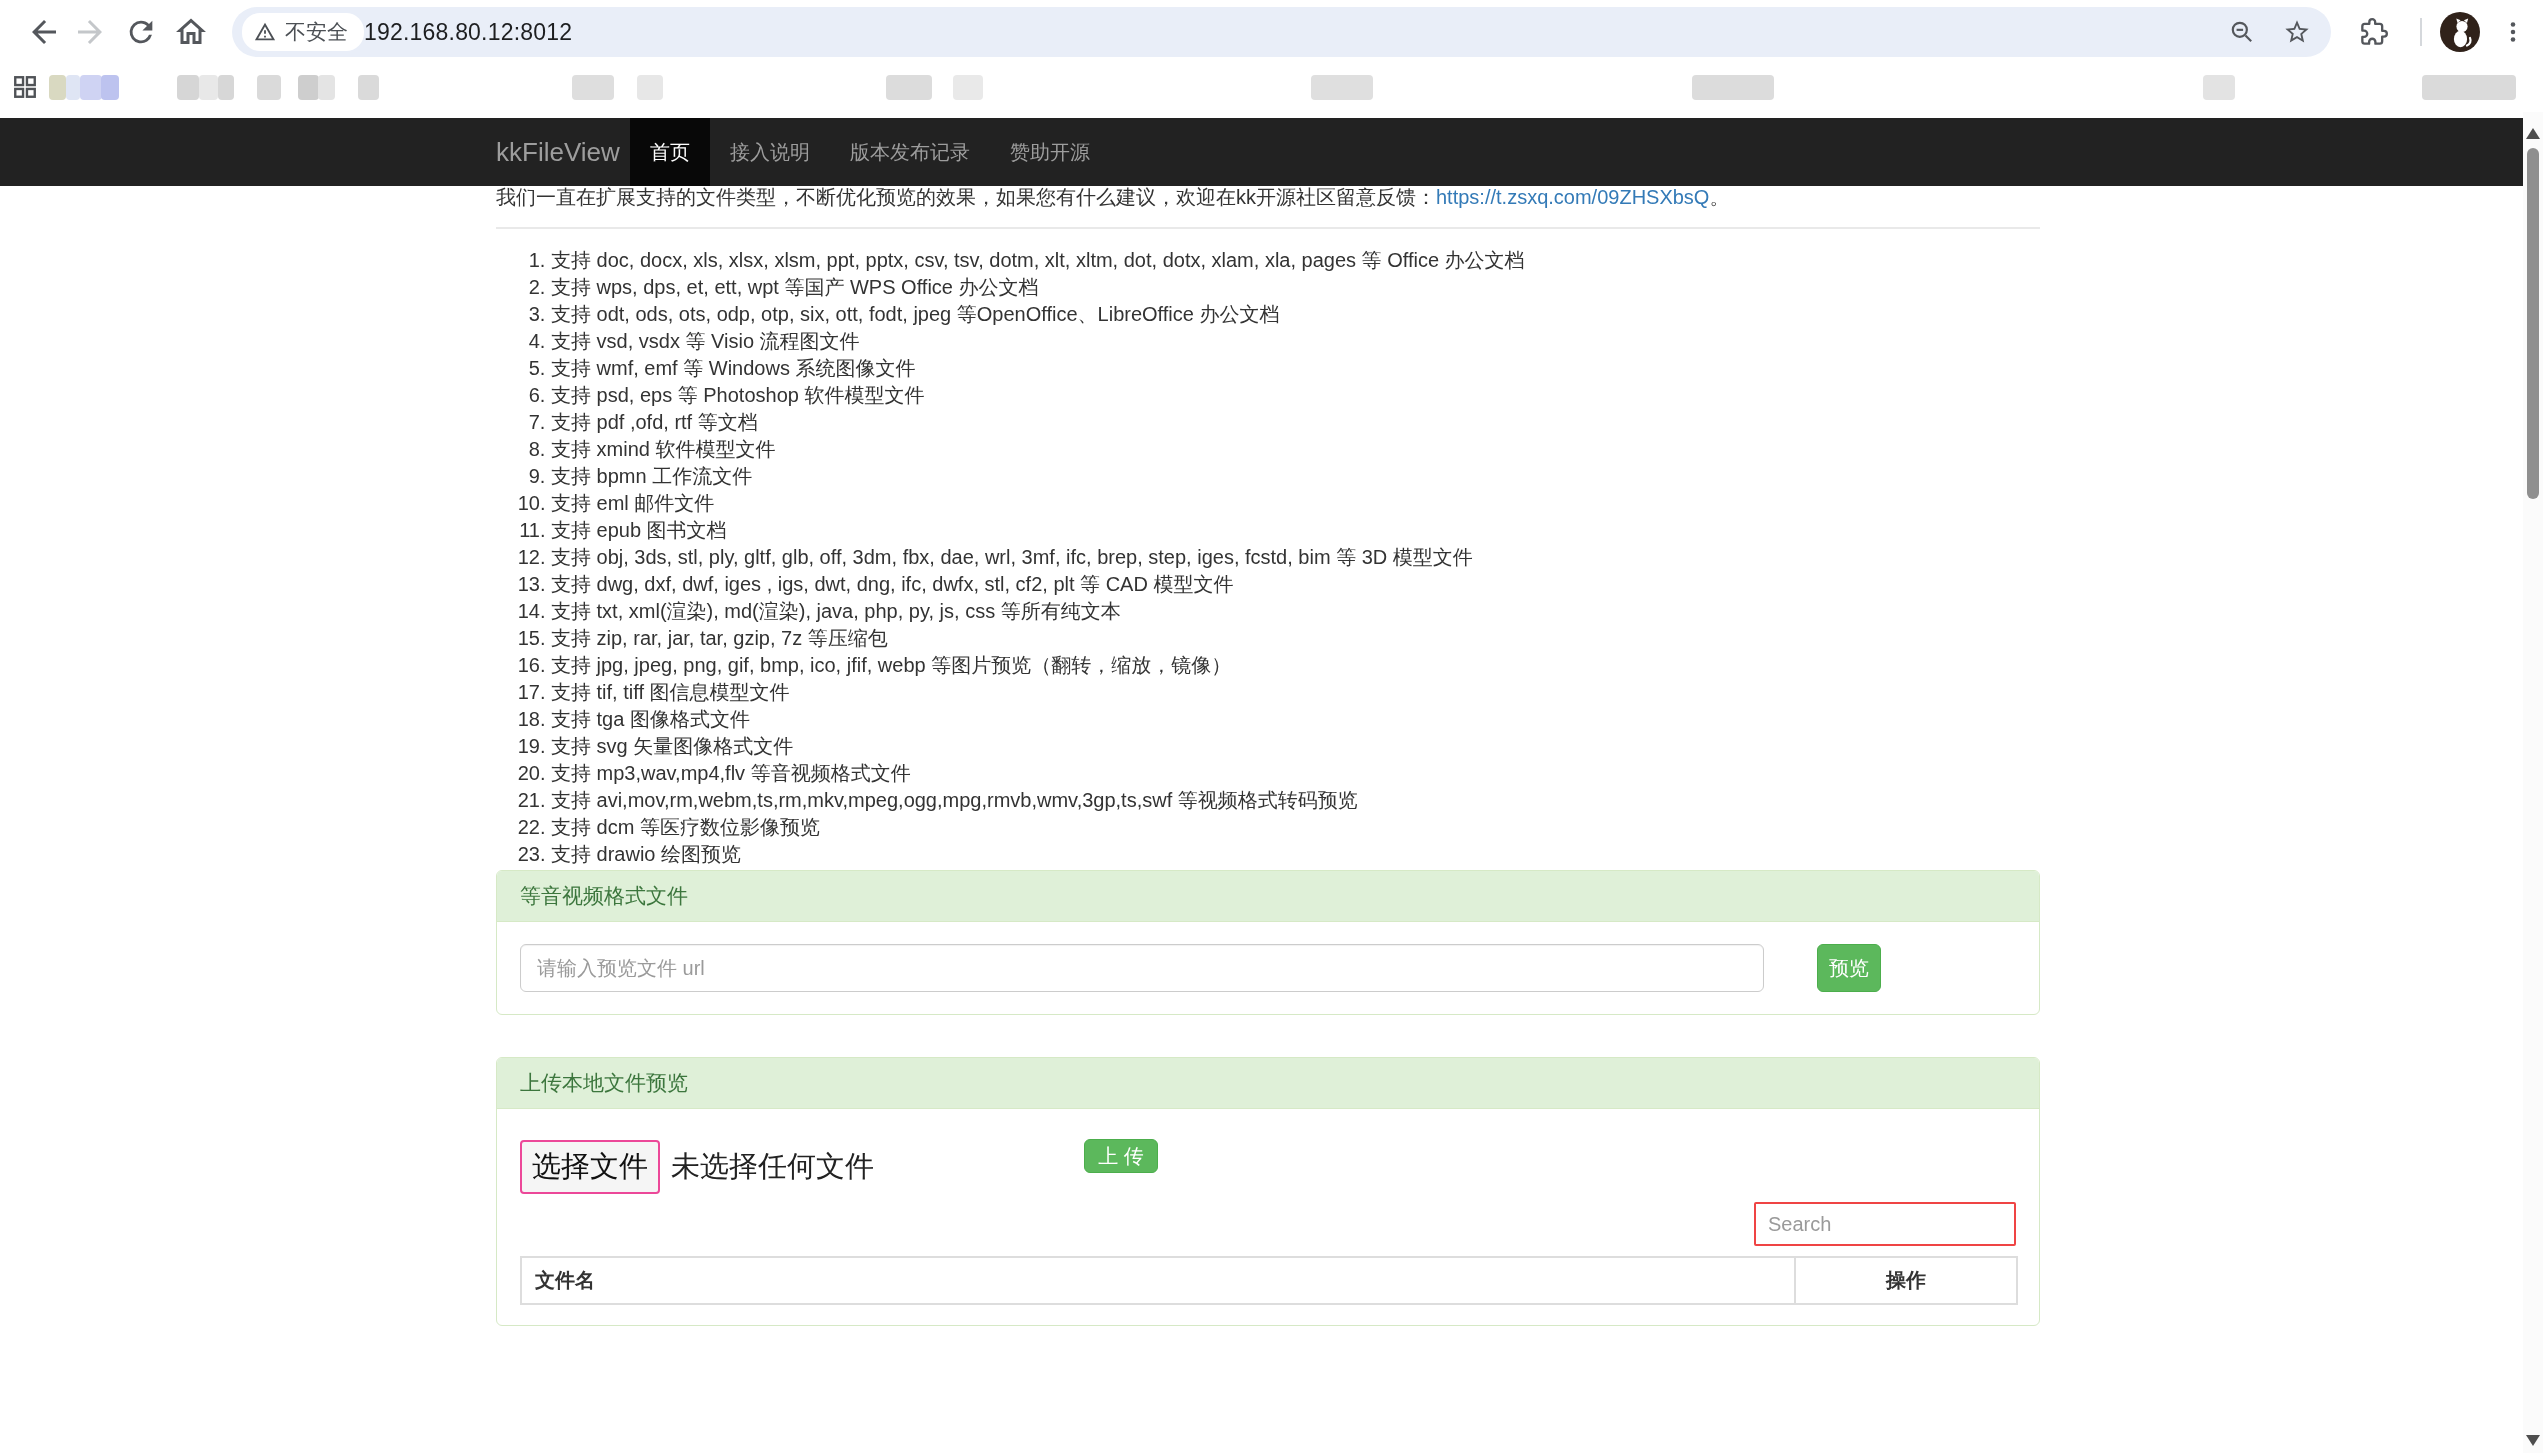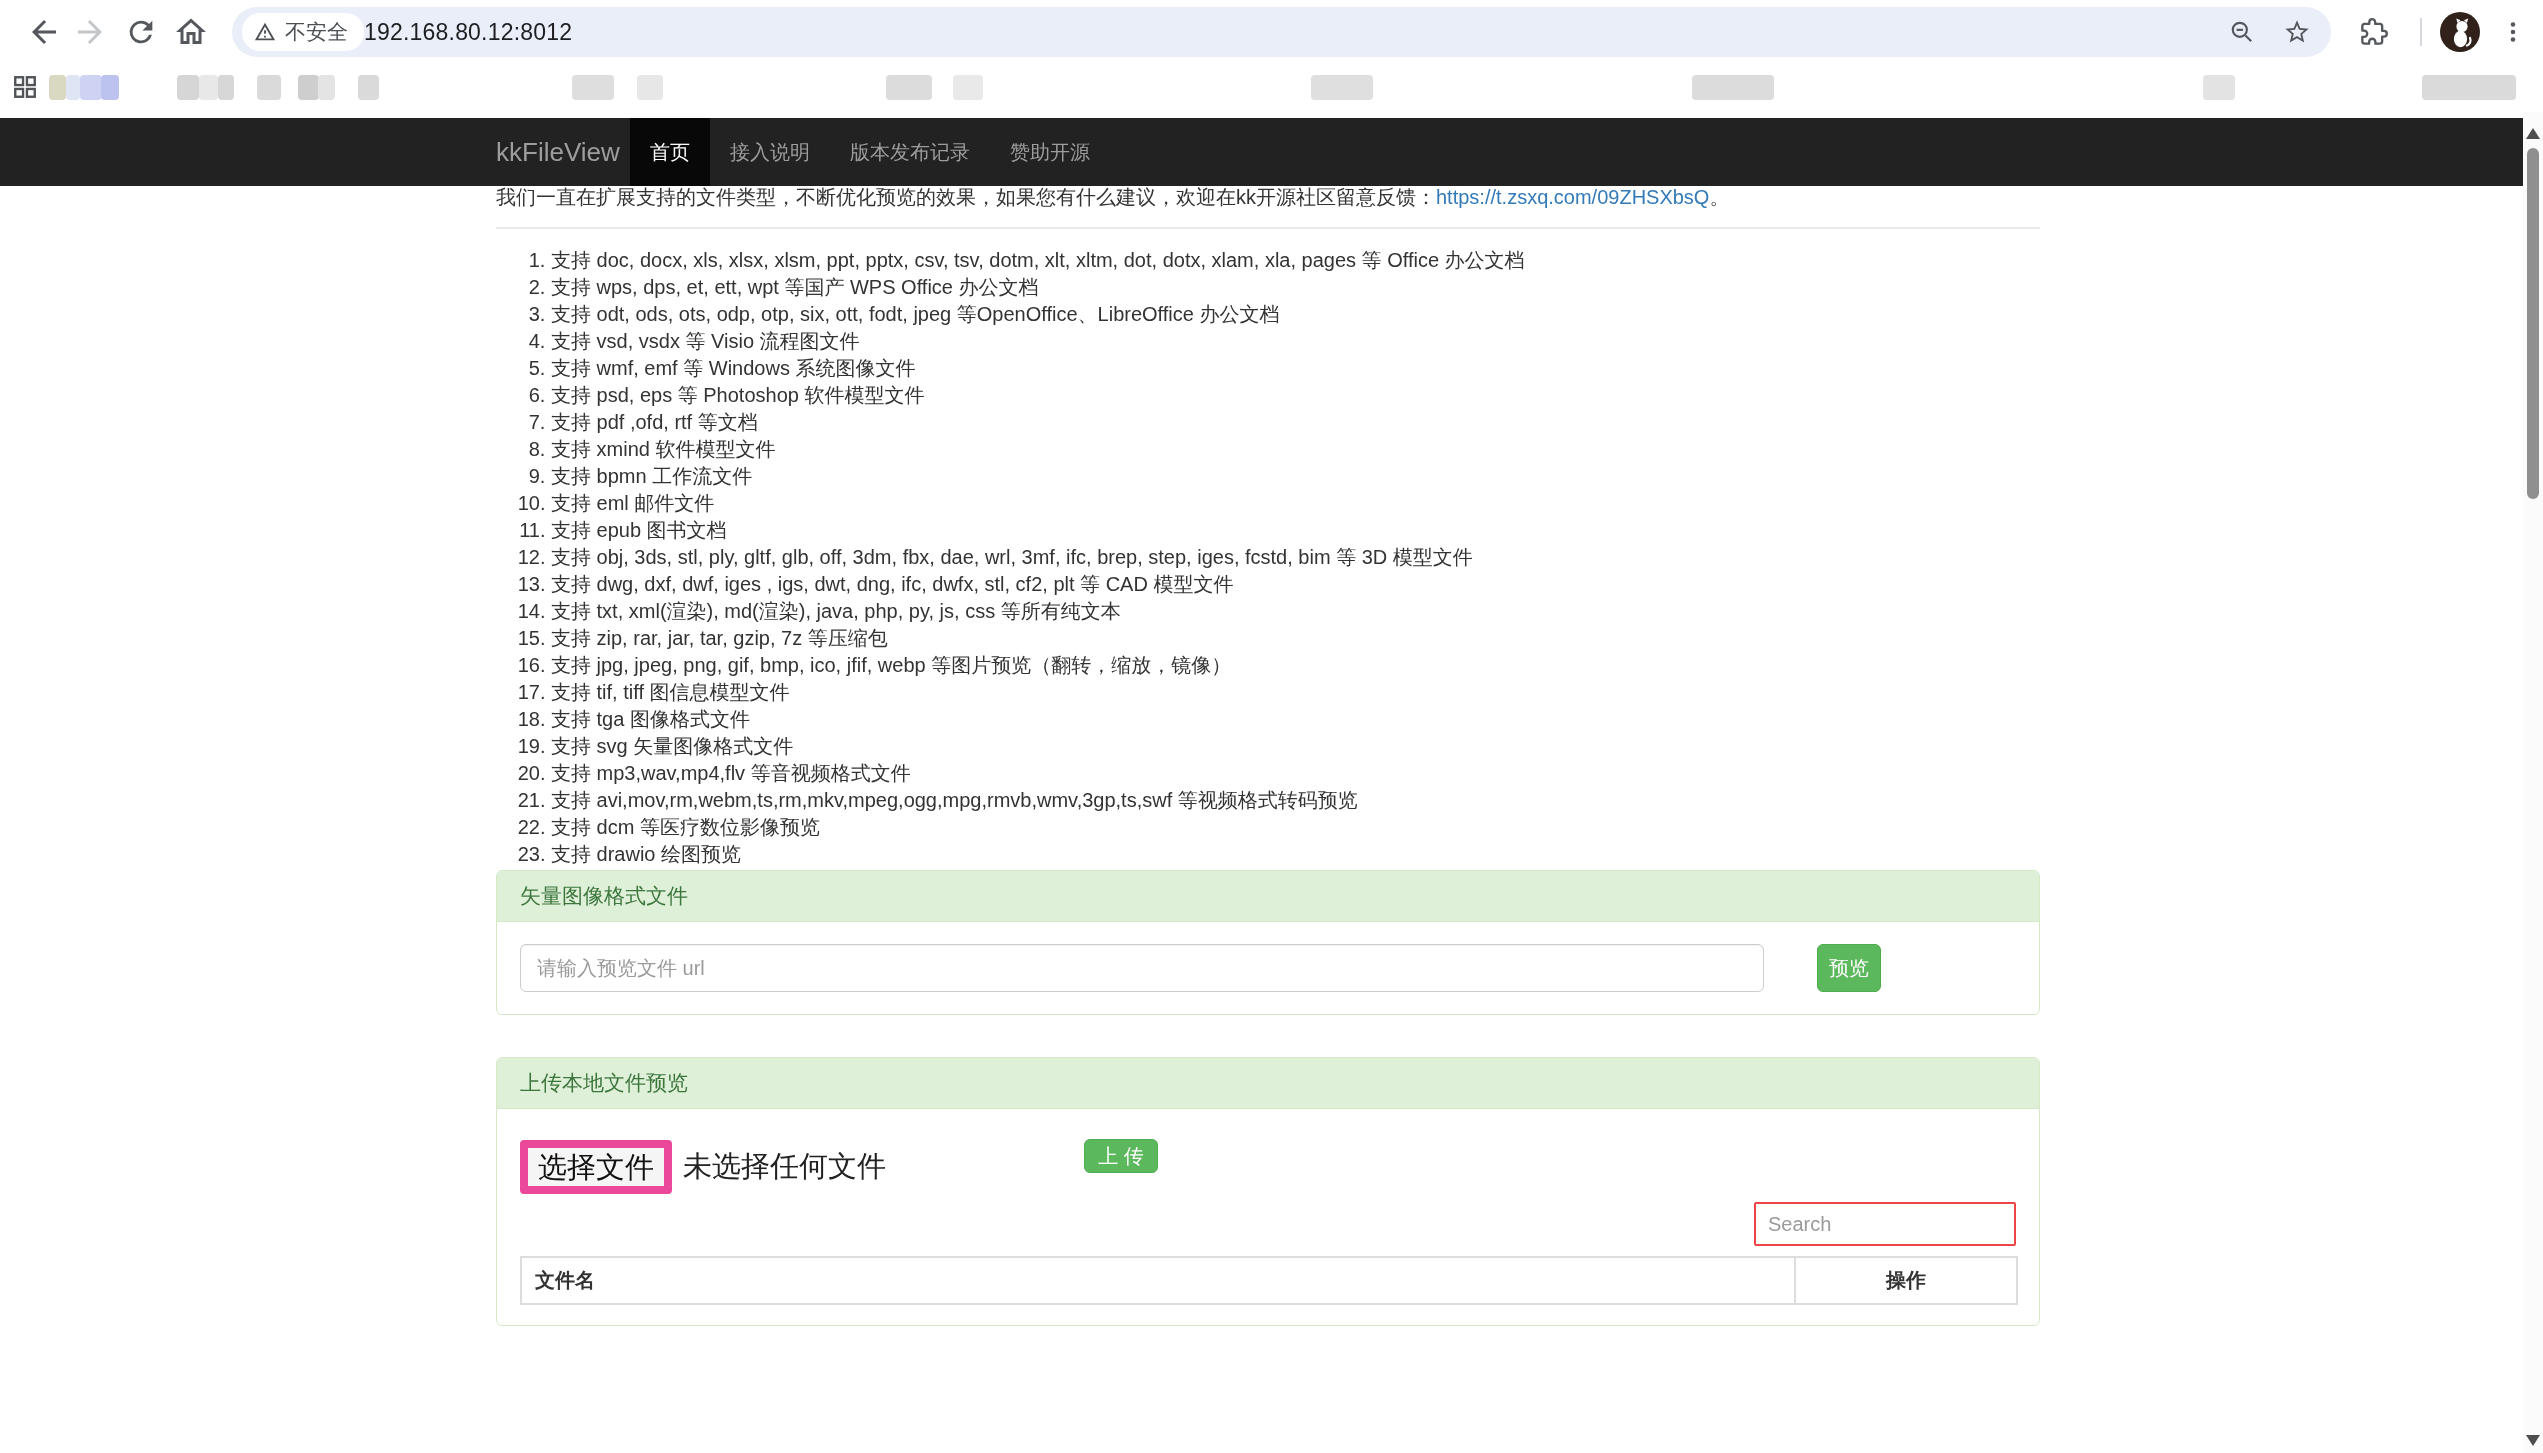--- a/index.html
+++ b/index.html
@@ -43,21 +43,21 @@
   .panel-upload { margin-top:42px; }
   .panel-heading { background:#dff0d8; color:#3c763d; font-size:21px; line-height:22px; font-weight:500; padding:14px 23px; border-bottom:1px solid #d6e9c6; border-radius:5px 5px 0 0; }
   .panel-body { position:relative; padding:22px 23px; }
   .url-row { display:flex; align-items:center;gap:9px; }
   .url-input { width:1244px; height:48px; border:1px solid #ccc; border-radius:6px; padding:0 16px; font-size:20px; color:#333; outline:none; font-family:inherit; box-shadow:inset 0 1px 1px rgba(0,0,0,.06); }
   .url-input::placeholder, .search-input::placeholder { color:#9a9a9a; }
   .btn-green { background:#5cb85c; border:1px solid #4cae4c; color:#fff; border-radius:6px; font-size:20px; font-family:inherit; cursor:pointer; }
   .btn-preview { width:64px; height:48px; margin-left:44px; }
   .panel-upload .panel-body { padding:30px 23px 20px; }
   .file-row { display:flex; align-items:center; height:55px; }
-  .file-btn { height:54px; padding:0 10px; background:#f5f5f5; border:8px solid #ec4899; border-radius:4px; font-size:29px; color:#111; font-family:inherit; cursor:pointer; }
+  .file-btn { height:54px; padding:0 10px; background:#f5f5f5; border:2px solid #ec4899; border-radius:4px; font-size:29px; color:#111; font-family:inherit; cursor:pointer; }
   .file-status { margin-left:11px; font-size:29px; color:#222; }
   .btn-upload { position:absolute; left:587px; top:30px; width:74px; height:34px; }
   .search-row { margin-top:8px; display:flex; justify-content:flex-end; }
   .search-input { width:262px; height:44px; border:2px solid #ef4444; border-radius:2px; padding:0 12px; font-size:20px; color:#333; outline:none; font-family:inherit; }
   table.filelist { margin-top:10px; width:1498px; border-collapse:collapse; }
   table.filelist th { border:2px solid #ddd; font-size:20px; color:#333; padding:9px 13px; text-align:left; font-weight:bold; height:40px; }
   table.filelist th.col-op { width:222px; text-align:center; }
   
   .scrollbar { position:absolute; right:0; top:2px; width:20px; height:1342px; background:#fbfbfb; z-index:10; }
   .sb-up { position:absolute; left:3px; top:16px; width:0; height:0; border-left:7px solid transparent; border-right:7px solid transparent; border-bottom:11px solid #4e4e4e; }
@@ -210,21 +210,21 @@
         <li>支持 tif, tiff 图信息模型文件</li>
         <li>支持 tga 图像格式文件</li>
         <li>支持 svg 矢量图像格式文件</li>
         <li>支持 mp3,wav,mp4,flv 等音视频格式文件</li>
         <li>支持 avi,mov,rm,webm,ts,rm,mkv,mpeg,ogg,mpg,rmvb,wmv,3gp,ts,swf 等视频格式转码预览</li>
         <li>支持 dcm 等医疗数位影像预览</li>
         <li>支持 drawio 绘图预览</li>
       </ol>
 
     <div class="panel panel-url">
-      <div class="panel-heading">矢量图像格式文件</div>
+      <div class="panel-heading">等音视频格式文件</div>
       <div class="panel-body">
         <div class="url-row">
           <input class="url-input" type="text" placeholder="请输入预览文件 url" style="">
           <button class="btn-green btn-preview">预览</button>
         </div>
       </div>
     </div>
 
     <div class="panel panel-upload">
       <div class="panel-heading">上传本地文件预览</div>

